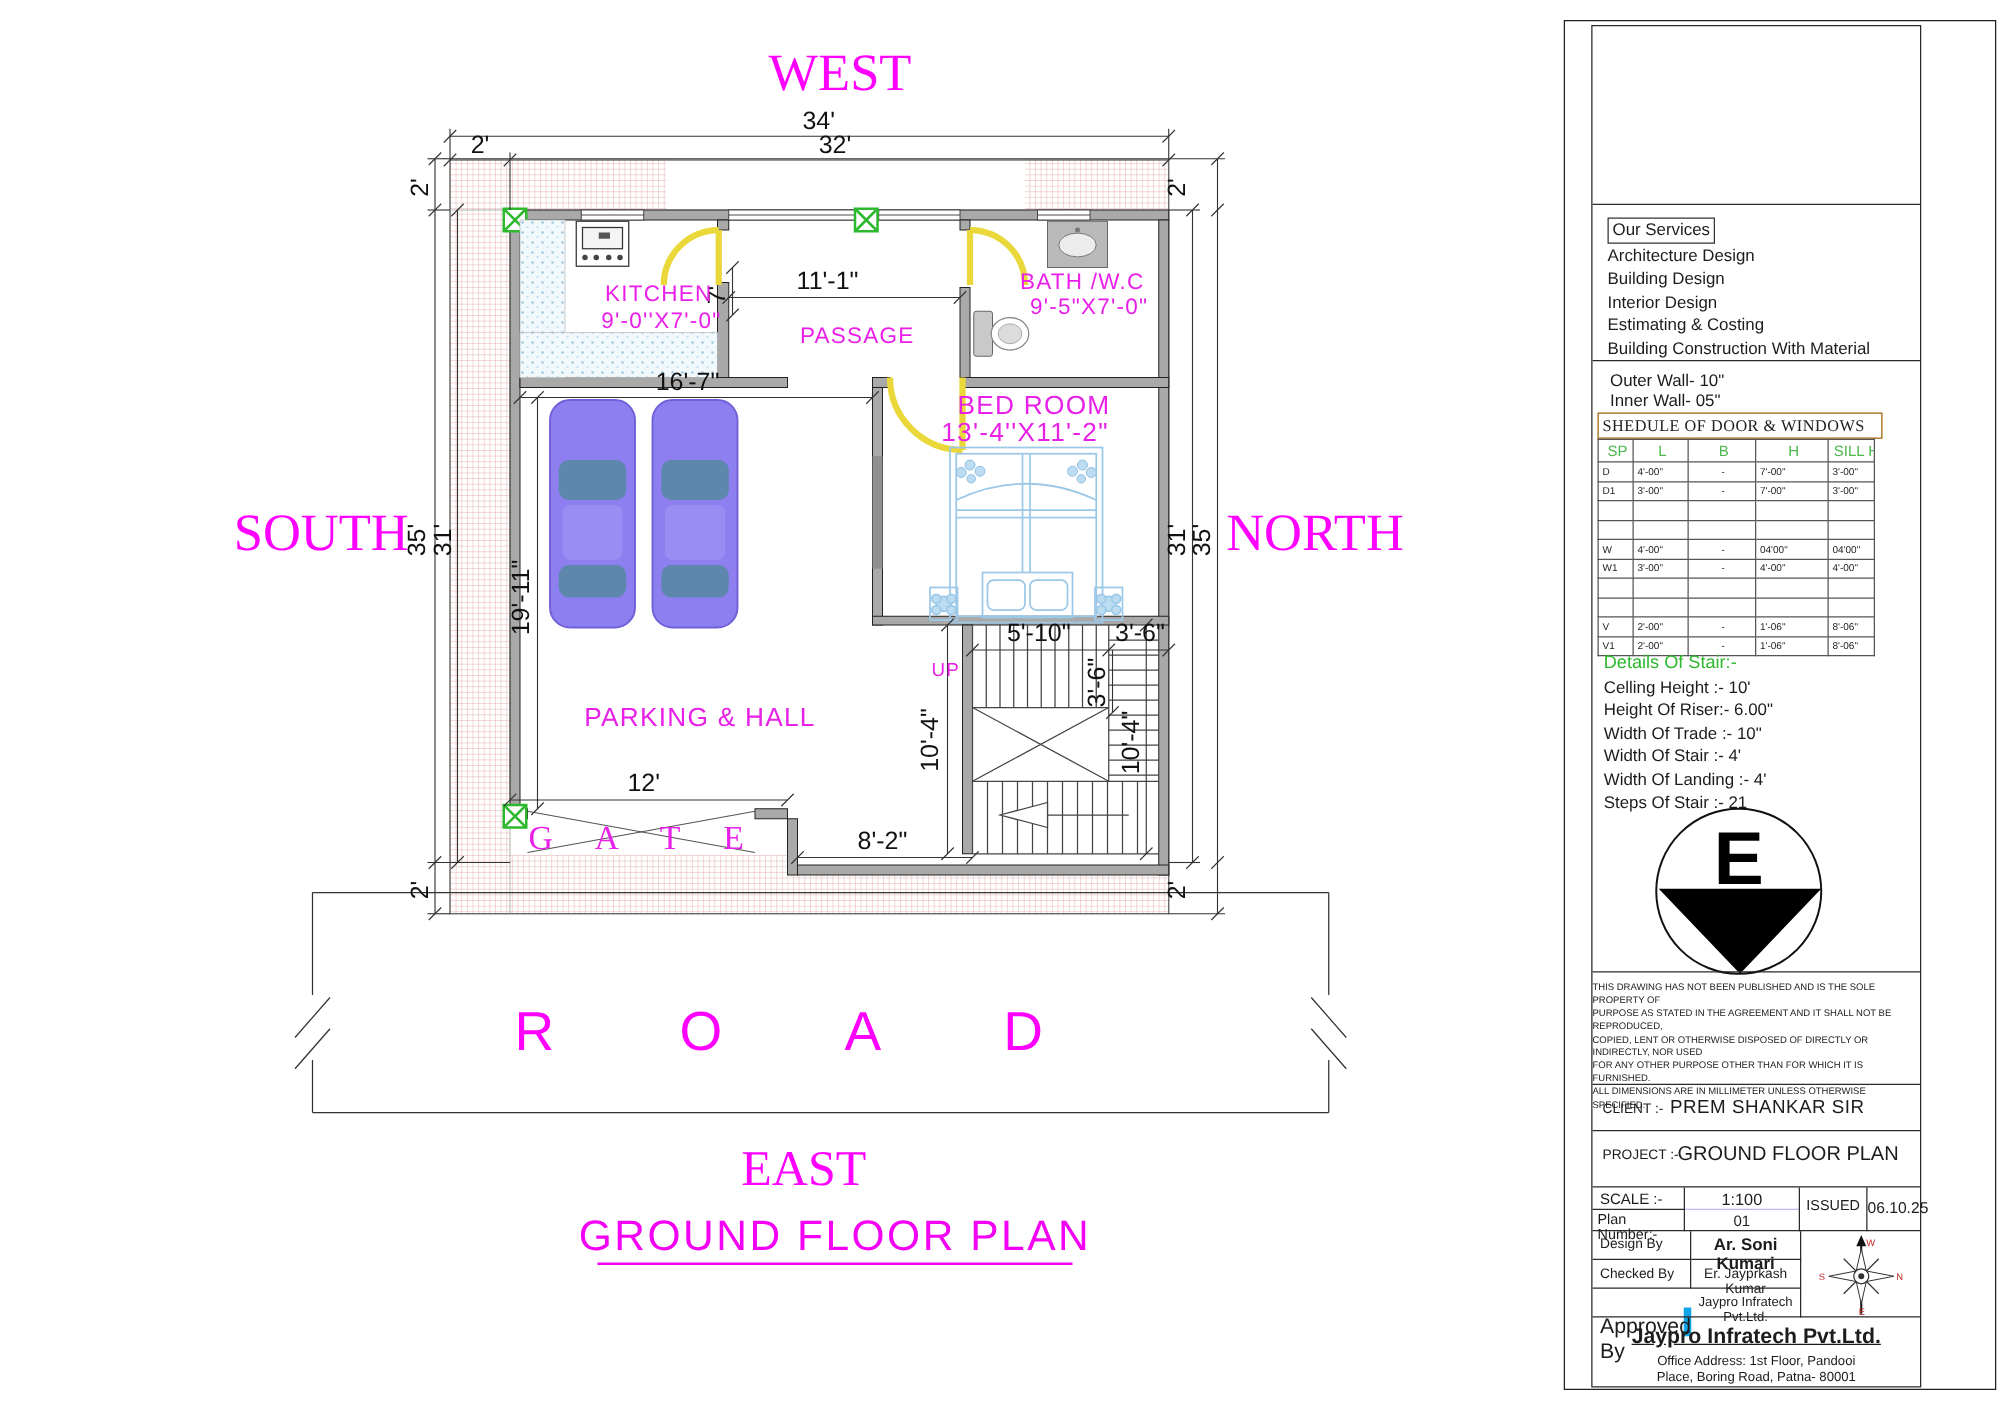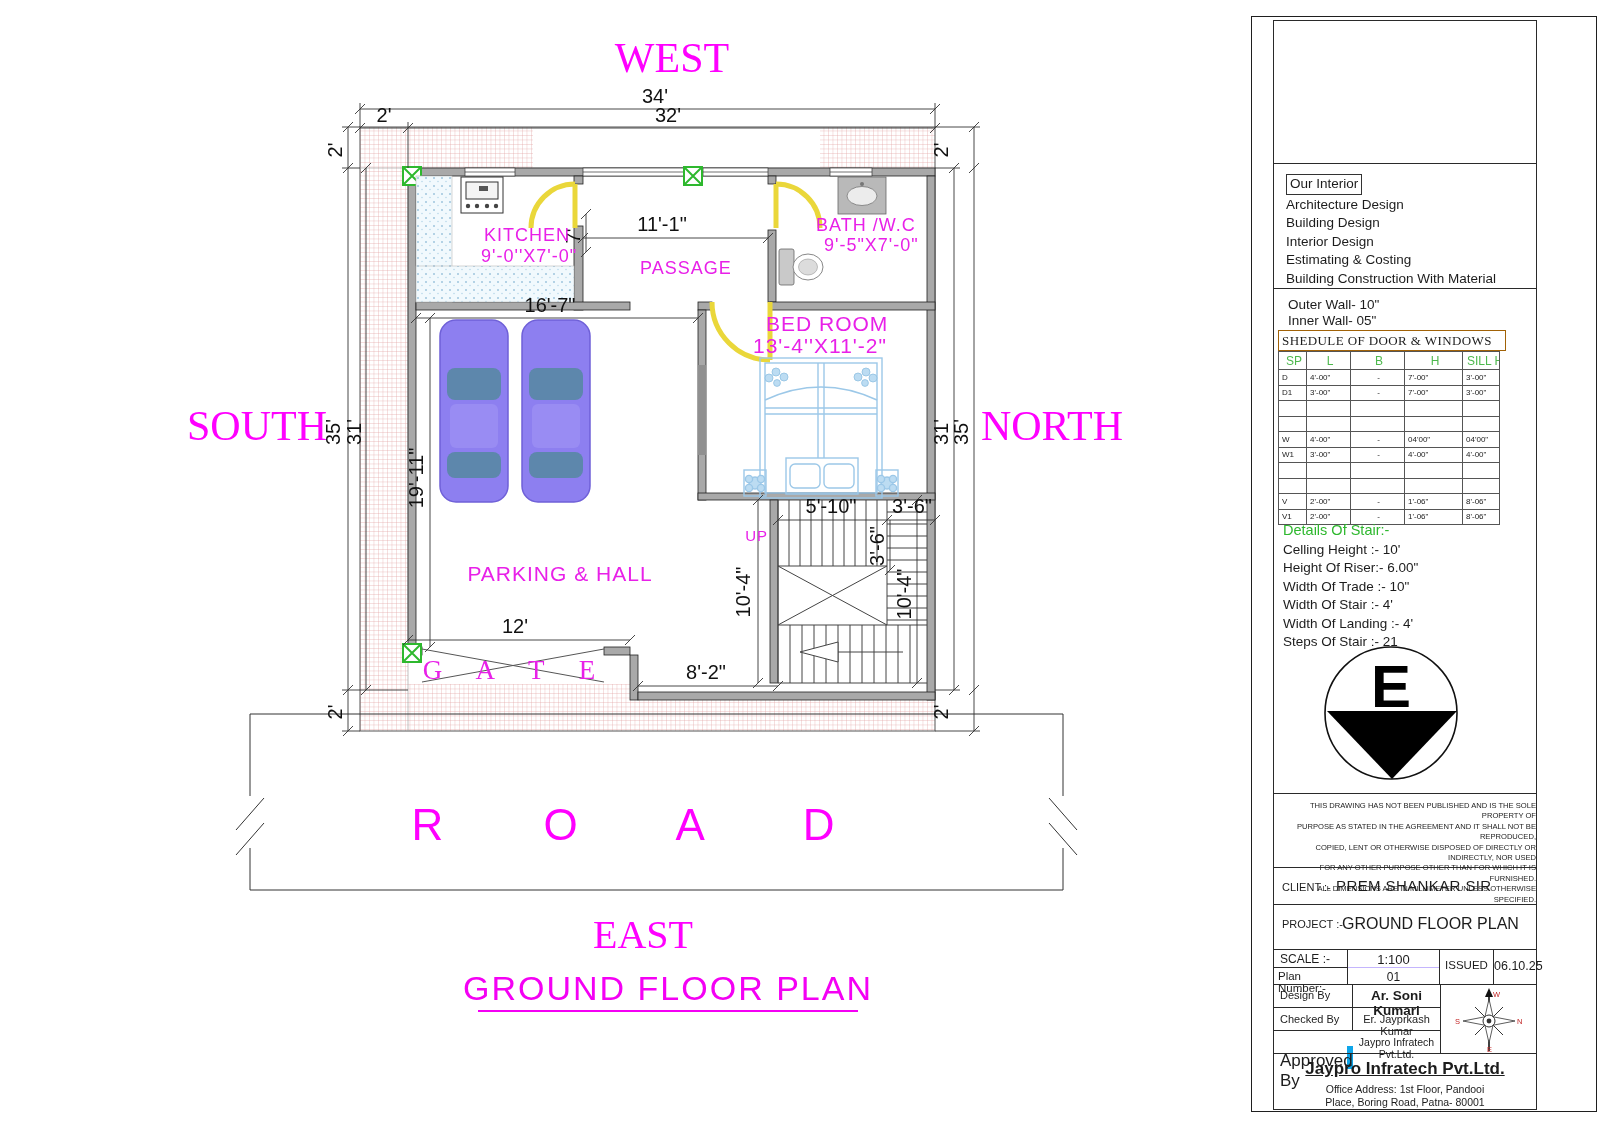--- a/index.html
+++ b/index.html
@@ -19,21 +19,21 @@
   .sec-walls{top:270px;padding:6px 0 0 14px;font-size:13.5px;line-height:16px;}
   .sec-schedtitle{top:309px;left:4px;width:228px;height:21px;border:1px solid #a16207;
                   font-size:13px;line-height:20px;padding-left:3px;letter-spacing:.4px;box-sizing:border-box;font-family:Liberation Serif, serif;}
   .sched{position:absolute;top:330px;left:4px;width:221px;border-collapse:collapse;table-layout:fixed;}
   .sched td,.sched th{border:1px solid #555;overflow:hidden;white-space:nowrap;}
   .sched th{color:#4db84d;font-size:12px;font-weight:normal;height:15px;text-align:center;padding-left:4px;}
   .sched td{font-size:8px;height:12.5px;padding-left:3px;color:#222;}
   .sec-stair{top:500px;left:9px;right:4px;font-size:13.5px;line-height:18.5px;}
   .stair-title{color:#2eb82e;font-size:14.5px;margin-bottom:1px;}
   .sec-logo{top:612px;left:37px;width:160px;height:160px;}
-  .sec-disclaimer{top:772px;height:61px;border-top:1px solid #2a2a2a;text-align:right;
+  .sec-disclaimer{top:756px;height:61px;border-top:1px solid #2a2a2a;text-align:left;
                   font-size:7.6px;line-height:10.4px;padding-top:7px;color:#222;}
   .sec-client{top:846px;height:50px;border-top:1px solid #2a2a2a;}
   .sec-project{top:883px;height:45px;border-top:1px solid #2a2a2a;}
   .lbl-small{position:absolute;left:8px;top:13px;font-size:11px;}
   .sec-client .val{position:absolute;left:62px;top:9px;font-size:15px;letter-spacing:.4px;}
   .sec-project .val{position:absolute;left:68px;top:10px;font-size:16px;}
   .sec-meta{top:928px;height:35px;border-top:1px solid #2a2a2a;font-size:12px;}
   .cell{position:absolute;box-sizing:border-box;}
   .sec-signoff{top:963px;height:69px;border-top:1px solid #2a2a2a;font-size:12px;}
   .sec-footer{top:1032px;height:58px;border-top:1.5px solid #2a2a2a;text-align:center;}
@@ -329,21 +329,21 @@
     <text x="668" y="1000" fill="#f400f4" font-size="34" text-anchor="middle" letter-spacing="2">GROUND FLOOR PLAN</text>
     <line x1="478" y1="1011" x2="858" y2="1011" stroke="#f400f4" stroke-width="2"></line>
   </g>
 </svg>
 
 
 <div id="tb-frame"></div>
 <div id="tb">
 
   <div class="sec sec-services">
-    <div class="svc-title">Our Interior</div>
+    <div class="svc-title">Our Services</div>
     <div>Architecture Design</div>
     <div>Building Design</div>
     <div>Interior Design</div>
     <div>Estimating &amp; Costing</div>
     <div>Building Construction With Material</div>
   </div>
 
   <div class="sec sec-walls">
     <div>Outer Wall- 10"</div>
     <div>Inner  Wall- 05"</div>

